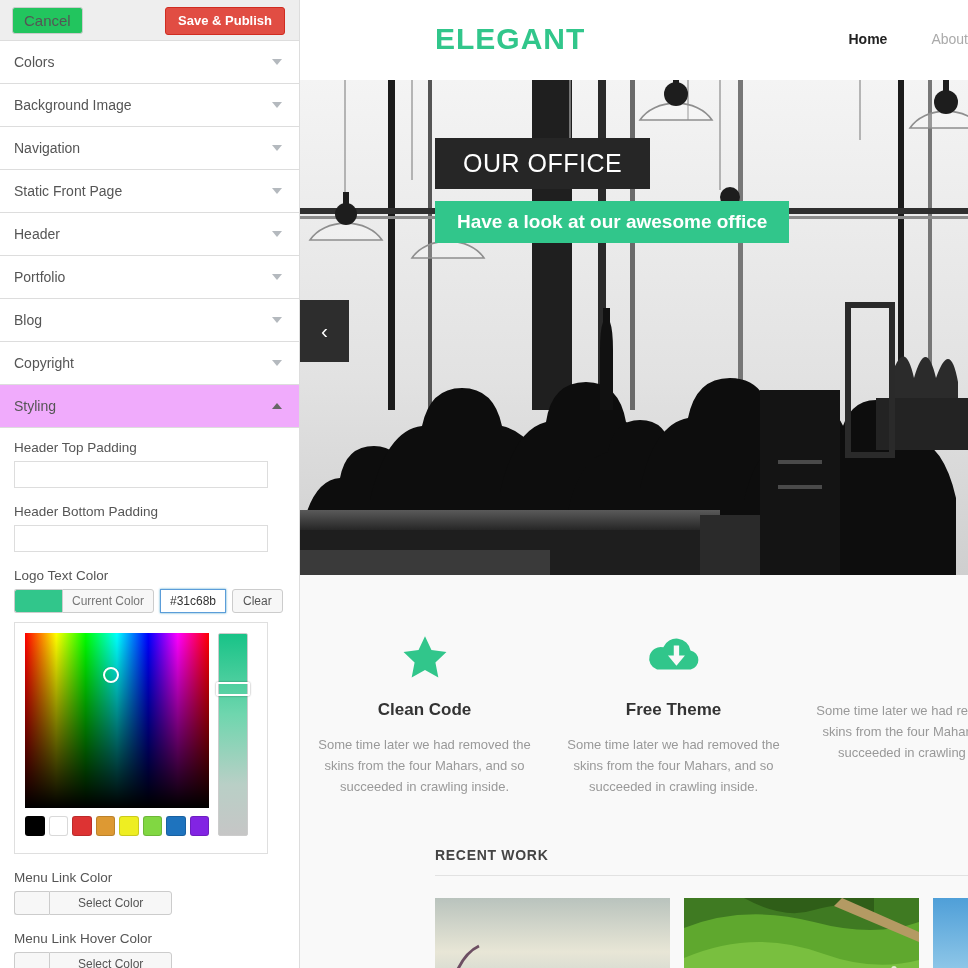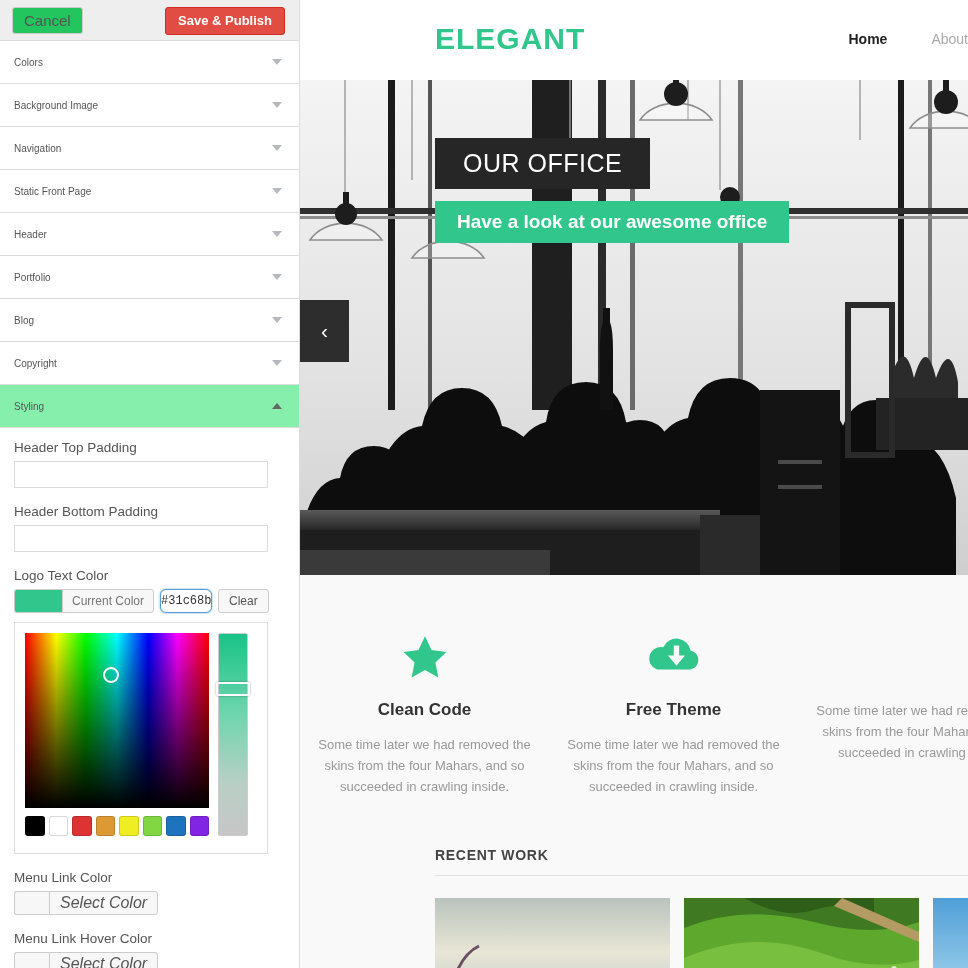--- a/index.html
+++ b/index.html
@@ -51,23 +51,23 @@
   .accordion { }
   .acc-item {
     height: 43px;
     border-bottom: 1px solid #ddd;
     display: flex; align-items: center;
     padding: 0 14px;
     background: #fff;
     cursor: pointer;
     position: relative;
   }
-  .acc-item.open { background: #86efac; }
+  .acc-item.open { background: #f0abfc; }
   .acc-title {
-    font-size: 10px; color: #555;
+    font-size: 14px; color: #555;
     flex: 1;
   }
   .chev {
     width: 0; height: 0;
     border-left: 5px solid transparent;
     border-right: 5px solid transparent;
     border-top: 6px solid #b4b9be;
     margin-right: 3px;
   }
   .chev.up {
@@ -102,27 +102,27 @@
   }
   .color-currentlabel {
     border: 1px solid #ccc;
     background: #f7f7f7;
     font-size: 12px; color: #777;
     display: flex; align-items: center;
     padding: 0 9px;
     border-radius: 0 3px 3px 0;
   }
   .color-hexinput {
-    width: 52px; margin-left: 6px;
+    width: 66px; margin-left: 6px;
     border: 1px solid #5b9dd9;
     box-shadow: 0 0 2px rgba(30,140,190,.8);
-    font-family: Liberation Mono, monospace;
+    font-family: Liberation Sans, sans-serif;
     font-size: 12px; color: #333;
     text-align: center;
-    border-radius: 6px;
+    border-radius: 0;
     background: #fff;
   }
   .btn-clear {
     margin-left: 6px;
     border: 1px solid #ccc;
     background: #f7f7f7;
     font-size: 12px; color: #555;
     padding: 0 10px;
     border-radius: 3px;
     cursor: pointer;
@@ -182,26 +182,25 @@
 
   .select-color-row { display: flex; height: 24px; }
   .select-color-chip {
     width: 35px; background: #f7f7f7;
     border: 1px solid #ccc; border-right: none;
     border-radius: 3px 0 0 3px;
   }
   .select-color-label {
     border: 1px solid #ccc;
     background: #f7f7f7;
-    font-size: 16px; color: #555;
+    font-size: 12px; color: #555;
     display: flex; align-items: center;
-    padding: 0 10px;
+    padding: 0 28px;
     border-radius: 0 3px 3px 0;
     cursor: pointer;
-    font-style: italic;
   }
 
   
   .preview {
     flex: 1; height: 968px;
     overflow: hidden;
     background: #fff;
     position: relative;
   }
   .site-header {

